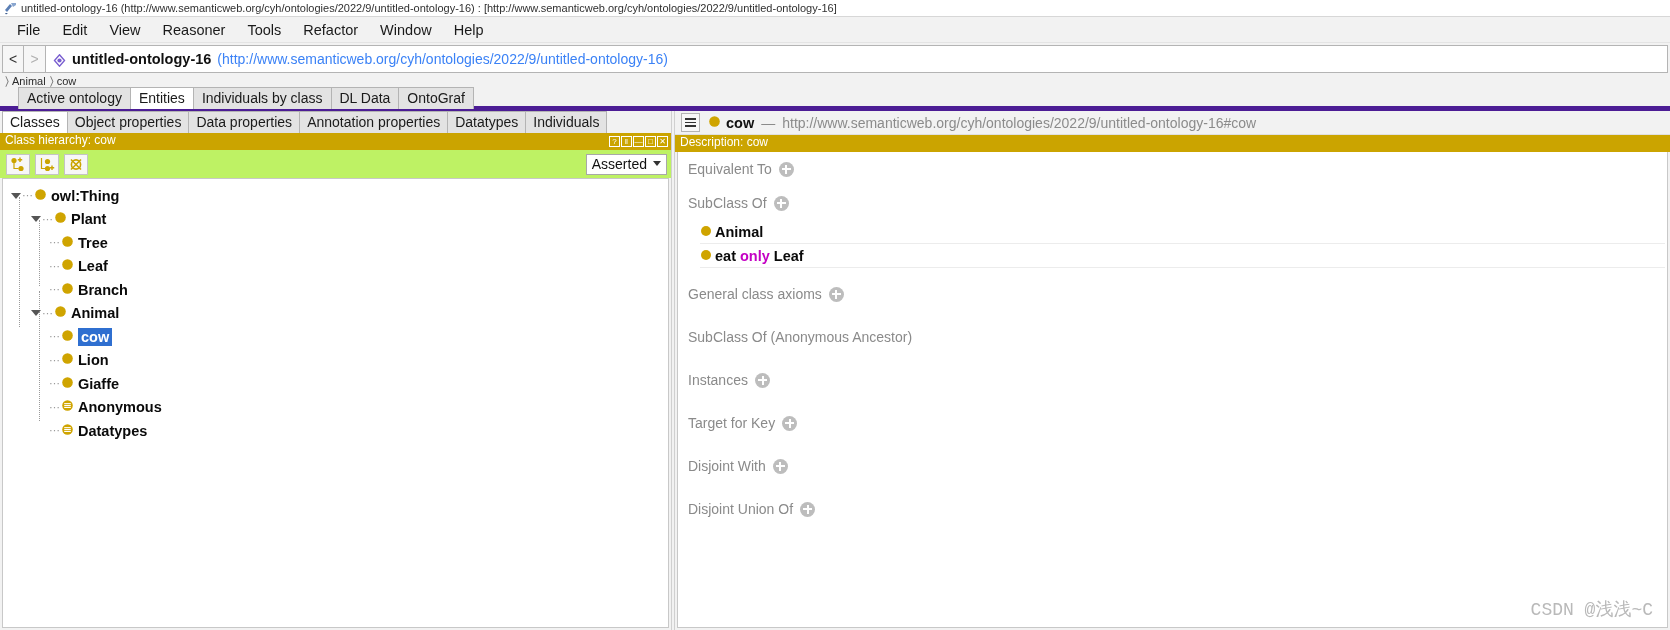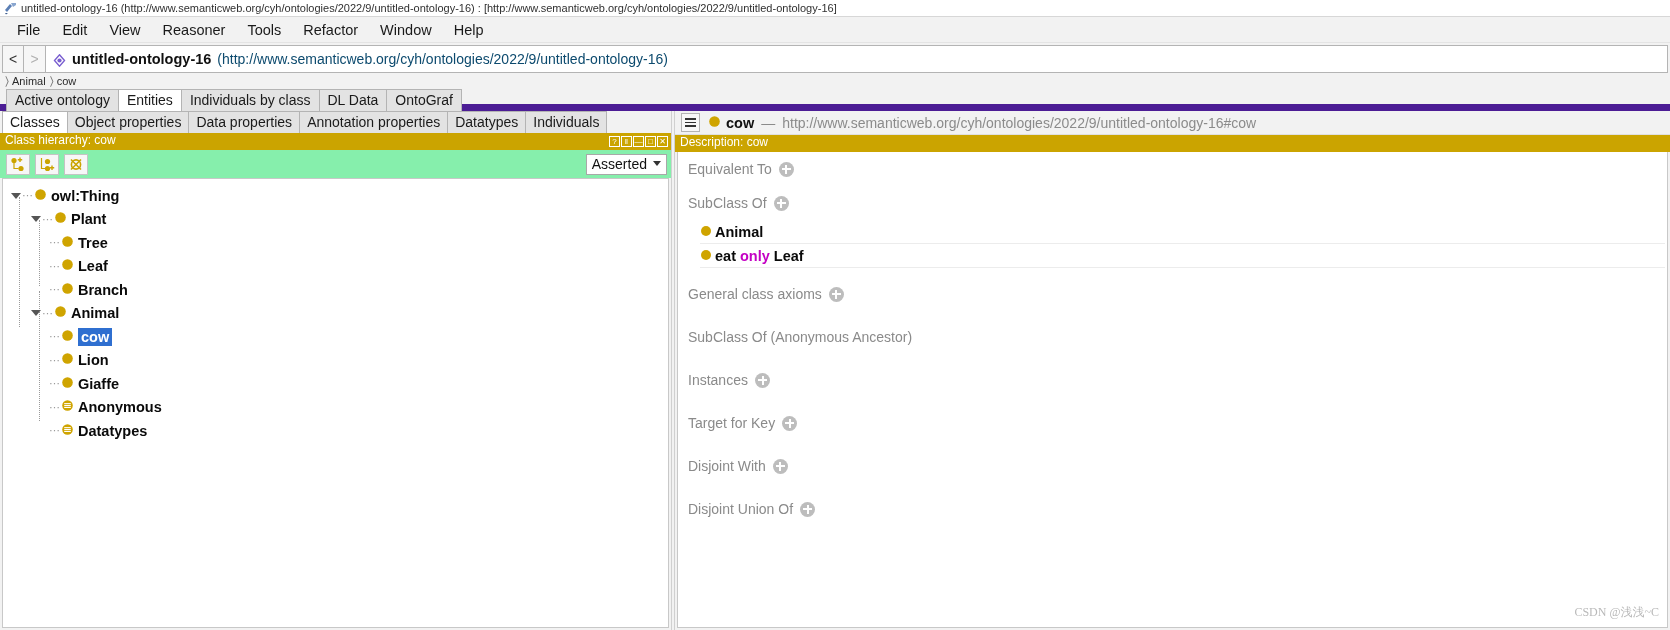--- a/index.html
+++ b/index.html
@@ -65,41 +65,41 @@
     background: #ffffff;
     border: 1px solid #b4b4b4;
     border-left: none;
     display: flex; align-items: center;
     padding-left: 7px;
     overflow: hidden;
     white-space: nowrap;
   }
   .ont-dot { width: 13px; height: 13px; margin-right: 6px; flex: 0 0 auto; }
   .ont-name { font-size: 14.5px; font-weight: bold; color: #111; }
-  .ont-iri  { font-size: 14px; color: #0c4a6e; margin-left: 6px; }
+  .ont-iri  { font-size: 14px; color: #3b82f6; margin-left: 6px; }
 
   
   .breadcrumb {
     height: 16px;
     background: #f2f2f2;
     display: flex; align-items: center;
     padding-left: 5px;
     font-size: 11px;
     color: #2a2a2a;
   }
   .crumb-sep { color: #777; margin: 0 3px 0 0; font-size: 12px; }
   .crumb { margin-right: 4px; }
 
   
   .tabstrip {
     height: 22px;
     background: #f2f2f2;
-    display: flex; align-items: flex-start;
-    padding-left: 6px;
-    border-bottom: 7px solid #4c1d95;
+    display: flex; align-items: center;
+    padding-left: 18px;
+    border-bottom: 5px solid #4c1d95;
   }
   .tab {
     font-size: 14px;
     color: #1a1a1a;
     padding: 1px 8px 2px 8px;
     border: 1px solid #b4b4b4;
     border-bottom: none;
     background: #e3e3e3;
     margin-right: -1px;
     line-height: 18px;
@@ -146,21 +146,21 @@
   .hbtn {
     width: 11px; height: 11px;
     border: 1px solid #ffffff;
     display: inline-flex; align-items: center; justify-content: center;
     font-size: 8px; color: #ffffff; line-height: 1;
   }
 
   
   .ch-toolbar {
     height: 28px;
-    background: #86efac;
+    background: #bef264;
     display: flex; align-items: center; justify-content: space-between;
     padding: 0 4px 0 6px;
   }
   .tb-left { display: flex; gap: 5px; align-items: center; }
   .tb-btn {
     width: 24px; height: 21px;
     border: 1px solid #c4c4c4;
     background: #f7f7f7;
     display: flex; align-items: center; justify-content: center;
   }
@@ -280,24 +280,24 @@
     font-weight: bold;
     color: #0a0a0a;
   }
   .axiom-row .dot { margin-right: 3px; flex: 0 0 auto; }
   .kw-only { color: #c400c4; margin: 4px 4px; }
 
   .spacer-sm { height: 9px; }
 
   .watermark {
     position: absolute;
-    right: 8px; bottom: 6px;
-    font-size: 12px;
+    right: 14px; bottom: 6px;
+    font-size: 18px;
     color: #b9b9b9;
-    font-family: Liberation Serif, serif;
+    font-family: Liberation Mono, monospace;
     white-space: nowrap;
   }
 </style>
 </head>
 <body>
 
 <div class="app">
 
   <div class="titlebar">
     <span class="app-icon">

